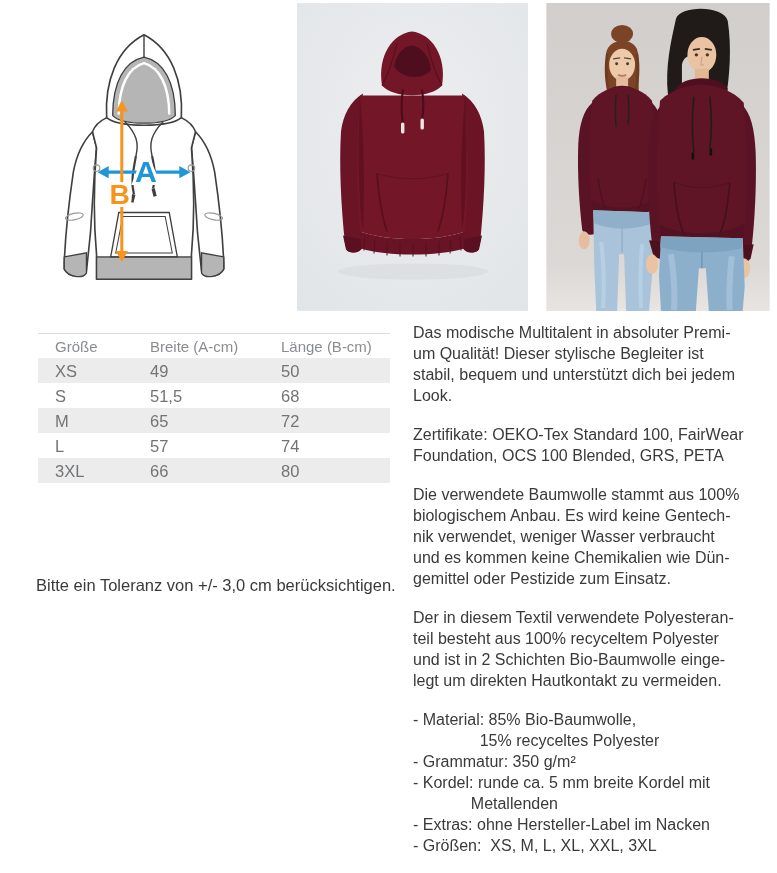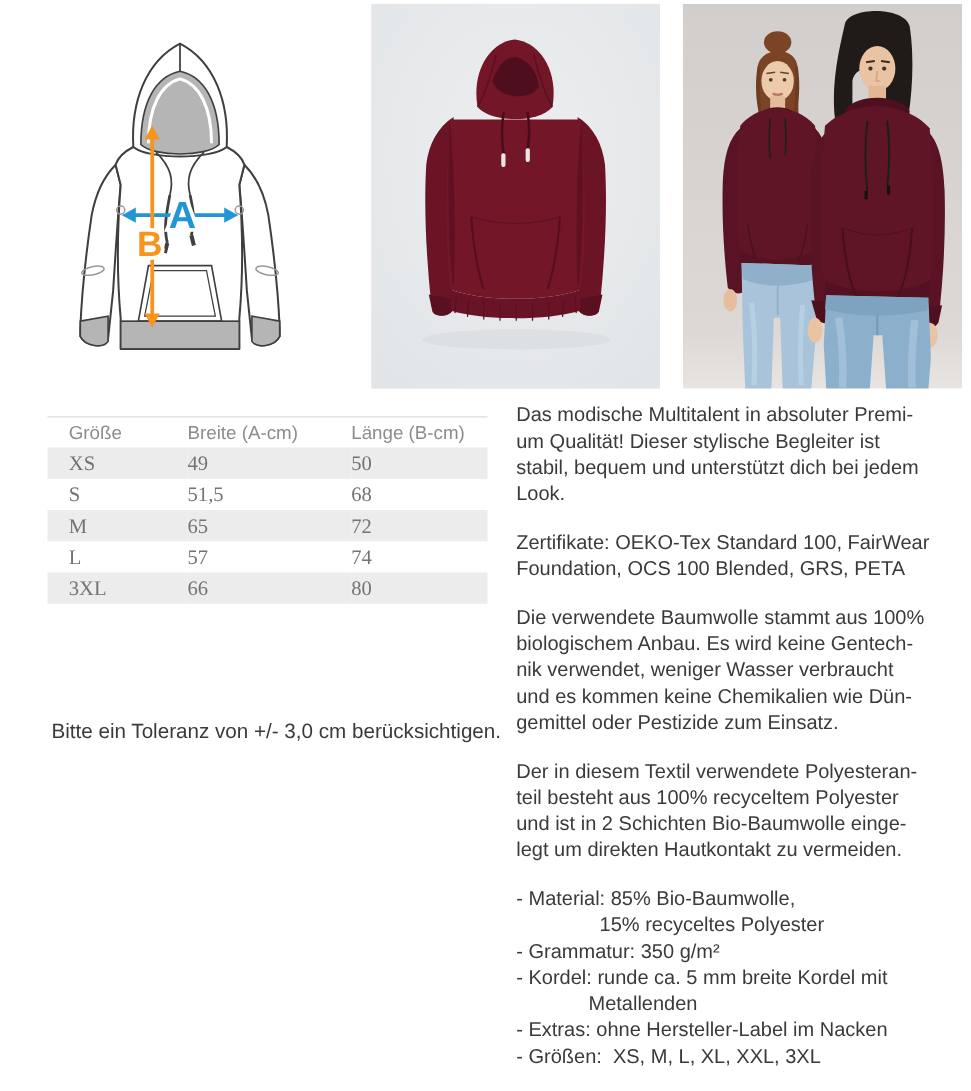--- a/index.html
+++ b/index.html
@@ -25,25 +25,25 @@
   .media.product{left:297px;width:231px;background:#e9ebed;}
   .media.models{left:546px;width:224px;}
   .media svg{display:block;width:100%;height:100%;}
 
   
   table.sizes{position:absolute;left:38px;top:333px;width:352px;border-collapse:collapse;border-top:1px solid #dcdcdc;}
   table.sizes col.c1{width:112px;}
   table.sizes col.c2{width:131px;}
   table.sizes col.c3{width:109px;}
   table.sizes th{font-weight:400;color:var(--tbl-head);text-align:left;font-size:15px;padding:4px 0 3px;}
-  table.sizes td{color:var(--tbl-text);font-size:16.5px;padding:3px 0 2px;height:25px;font-family:Liberation Serif, serif;}
+  table.sizes td{color:var(--tbl-text);font-size:16.5px;padding:3px 0 2px;height:25px;}
   table.sizes th:first-child,table.sizes td:first-child{padding-left:17px;}
   table.sizes tbody tr:nth-child(odd){background:var(--stripe);}
 
-  .tolerance{position:absolute;left:36px;top:576px;width:370px;font-size:16.5px;color:var(--ink);text-align:center;}
+  .tolerance{position:absolute;left:36px;top:576px;width:370px;font-size:16.5px;color:var(--ink);}
 
   
   .description{position:absolute;left:413px;top:322px;width:372px;}
   .description p{font-size:16px;line-height:21px;color:var(--ink);white-space:pre-wrap;margin:0 0 18px 0;}
 </style>
 </head>
 <body>
 
 <div class="canvas">
 

